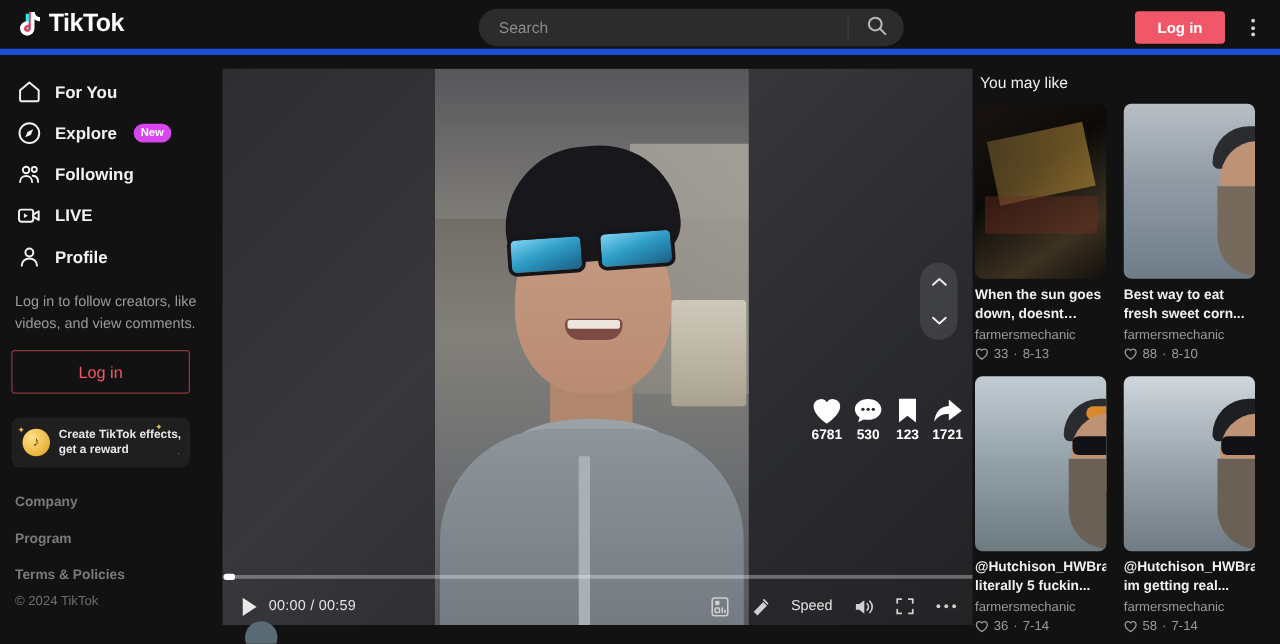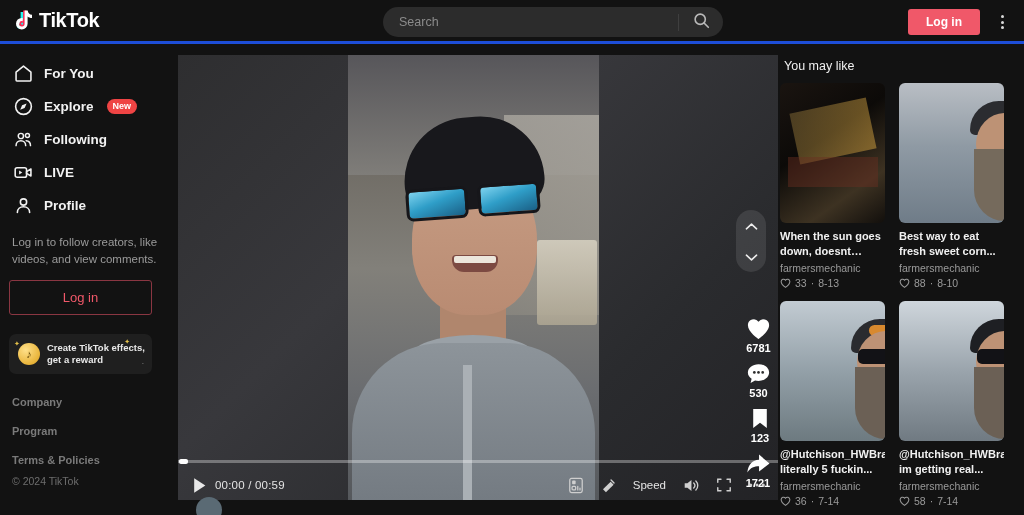--- a/index.html
+++ b/index.html
@@ -8,21 +8,21 @@
     background: #121212;
     font-family: "Liberation Sans", sans-serif;
     overflow: hidden;
   }
   body { position: relative; color: #fff; }
 
   
   .header {
     position: absolute; top: 0; left: 0; width: 1024px; height: 44px;
     background: #121212;
-    border-bottom: 3px solid #1d4ed8;
+    border-bottom: 5px solid #1d4ed8;
     display: flex; align-items: center;
   }
   .logo { display: flex; align-items: center; gap: 5px; margin-left: 12px; }
   .logo-note { width: 22px; height: 24px; position: relative; }
   .logo-text { font-size: 20px; font-weight: bold; letter-spacing: -0.4px; color: #fff; }
 
   .search-wrap {
     position: absolute; left: 383px; top: 7px;
     width: 340px; height: 30px;
     background: #2c2c2c; border-radius: 44px;
@@ -60,21 +60,21 @@
     position: absolute; left: 0; top: 44px; width: 178px; height: 471px;
     background: #121212; padding-top: 13px;
   }
   .nav-item {
     display: flex; align-items: center; gap: 10px;
     height: 33px; padding-left: 12px; cursor: pointer;
   }
   .nav-label { font-size: 13.5px; font-weight: bold; color: #f2f2f2; }
   .nav-icon { width: 22px; height: 22px; display: flex; align-items: center; justify-content: center; }
   .badge-new {
-    background: #ef4444; color: #fff; font-size: 9px; font-weight: bold;
+    background: #d946ef; color: #fff; font-size: 9px; font-weight: bold;
     border-radius: 9px; padding: 2px 6px 2.5px; margin-left: 3px;
   }
 
   .login-prompt {
     margin: 12px 12px 0; font-size: 11.5px; color: #9b9b9b; line-height: 1.45;
   }
   .login-outline {
     margin: 13px 9px 0; width: 143px; height: 35px;
     background: transparent; border: 1px solid #8a3642; border-radius: 3px;
     color: #f05869; font-size: 13px; cursor: pointer;
@@ -142,21 +142,21 @@
     background: #b0866d; }
 
   .arrow-nav {
     position: absolute; right: 12px; top: 155px;
     width: 30px; height: 62px; background: rgba(255,255,255,0.10);
     border-radius: 15px; display: flex; flex-direction: column;
     align-items: center; justify-content: space-around; cursor: pointer;
   }
   .action-rail {
     position: absolute; right: 7px; top: 262px;
-    display: flex; flex-direction: column; align-items: flex-end; gap: 8px;
+    display: flex; flex-direction: row; align-items: flex-start; gap: 8px;
   }
   .action-item { display: flex; flex-direction: column; align-items: center; cursor: pointer; }
   .action-count { font-size: 11px; font-weight: bold; color: #fff; margin-top: 2px; }
 
   .progress-track {
     position: absolute; left: 178px; bottom: 52px; width: 600px; height: 3px;
     background: rgba(255,255,255,0.32);
   }
   .progress-knob {
     position: absolute; left: 1px; top: -1px; width: 9px; height: 5px;

